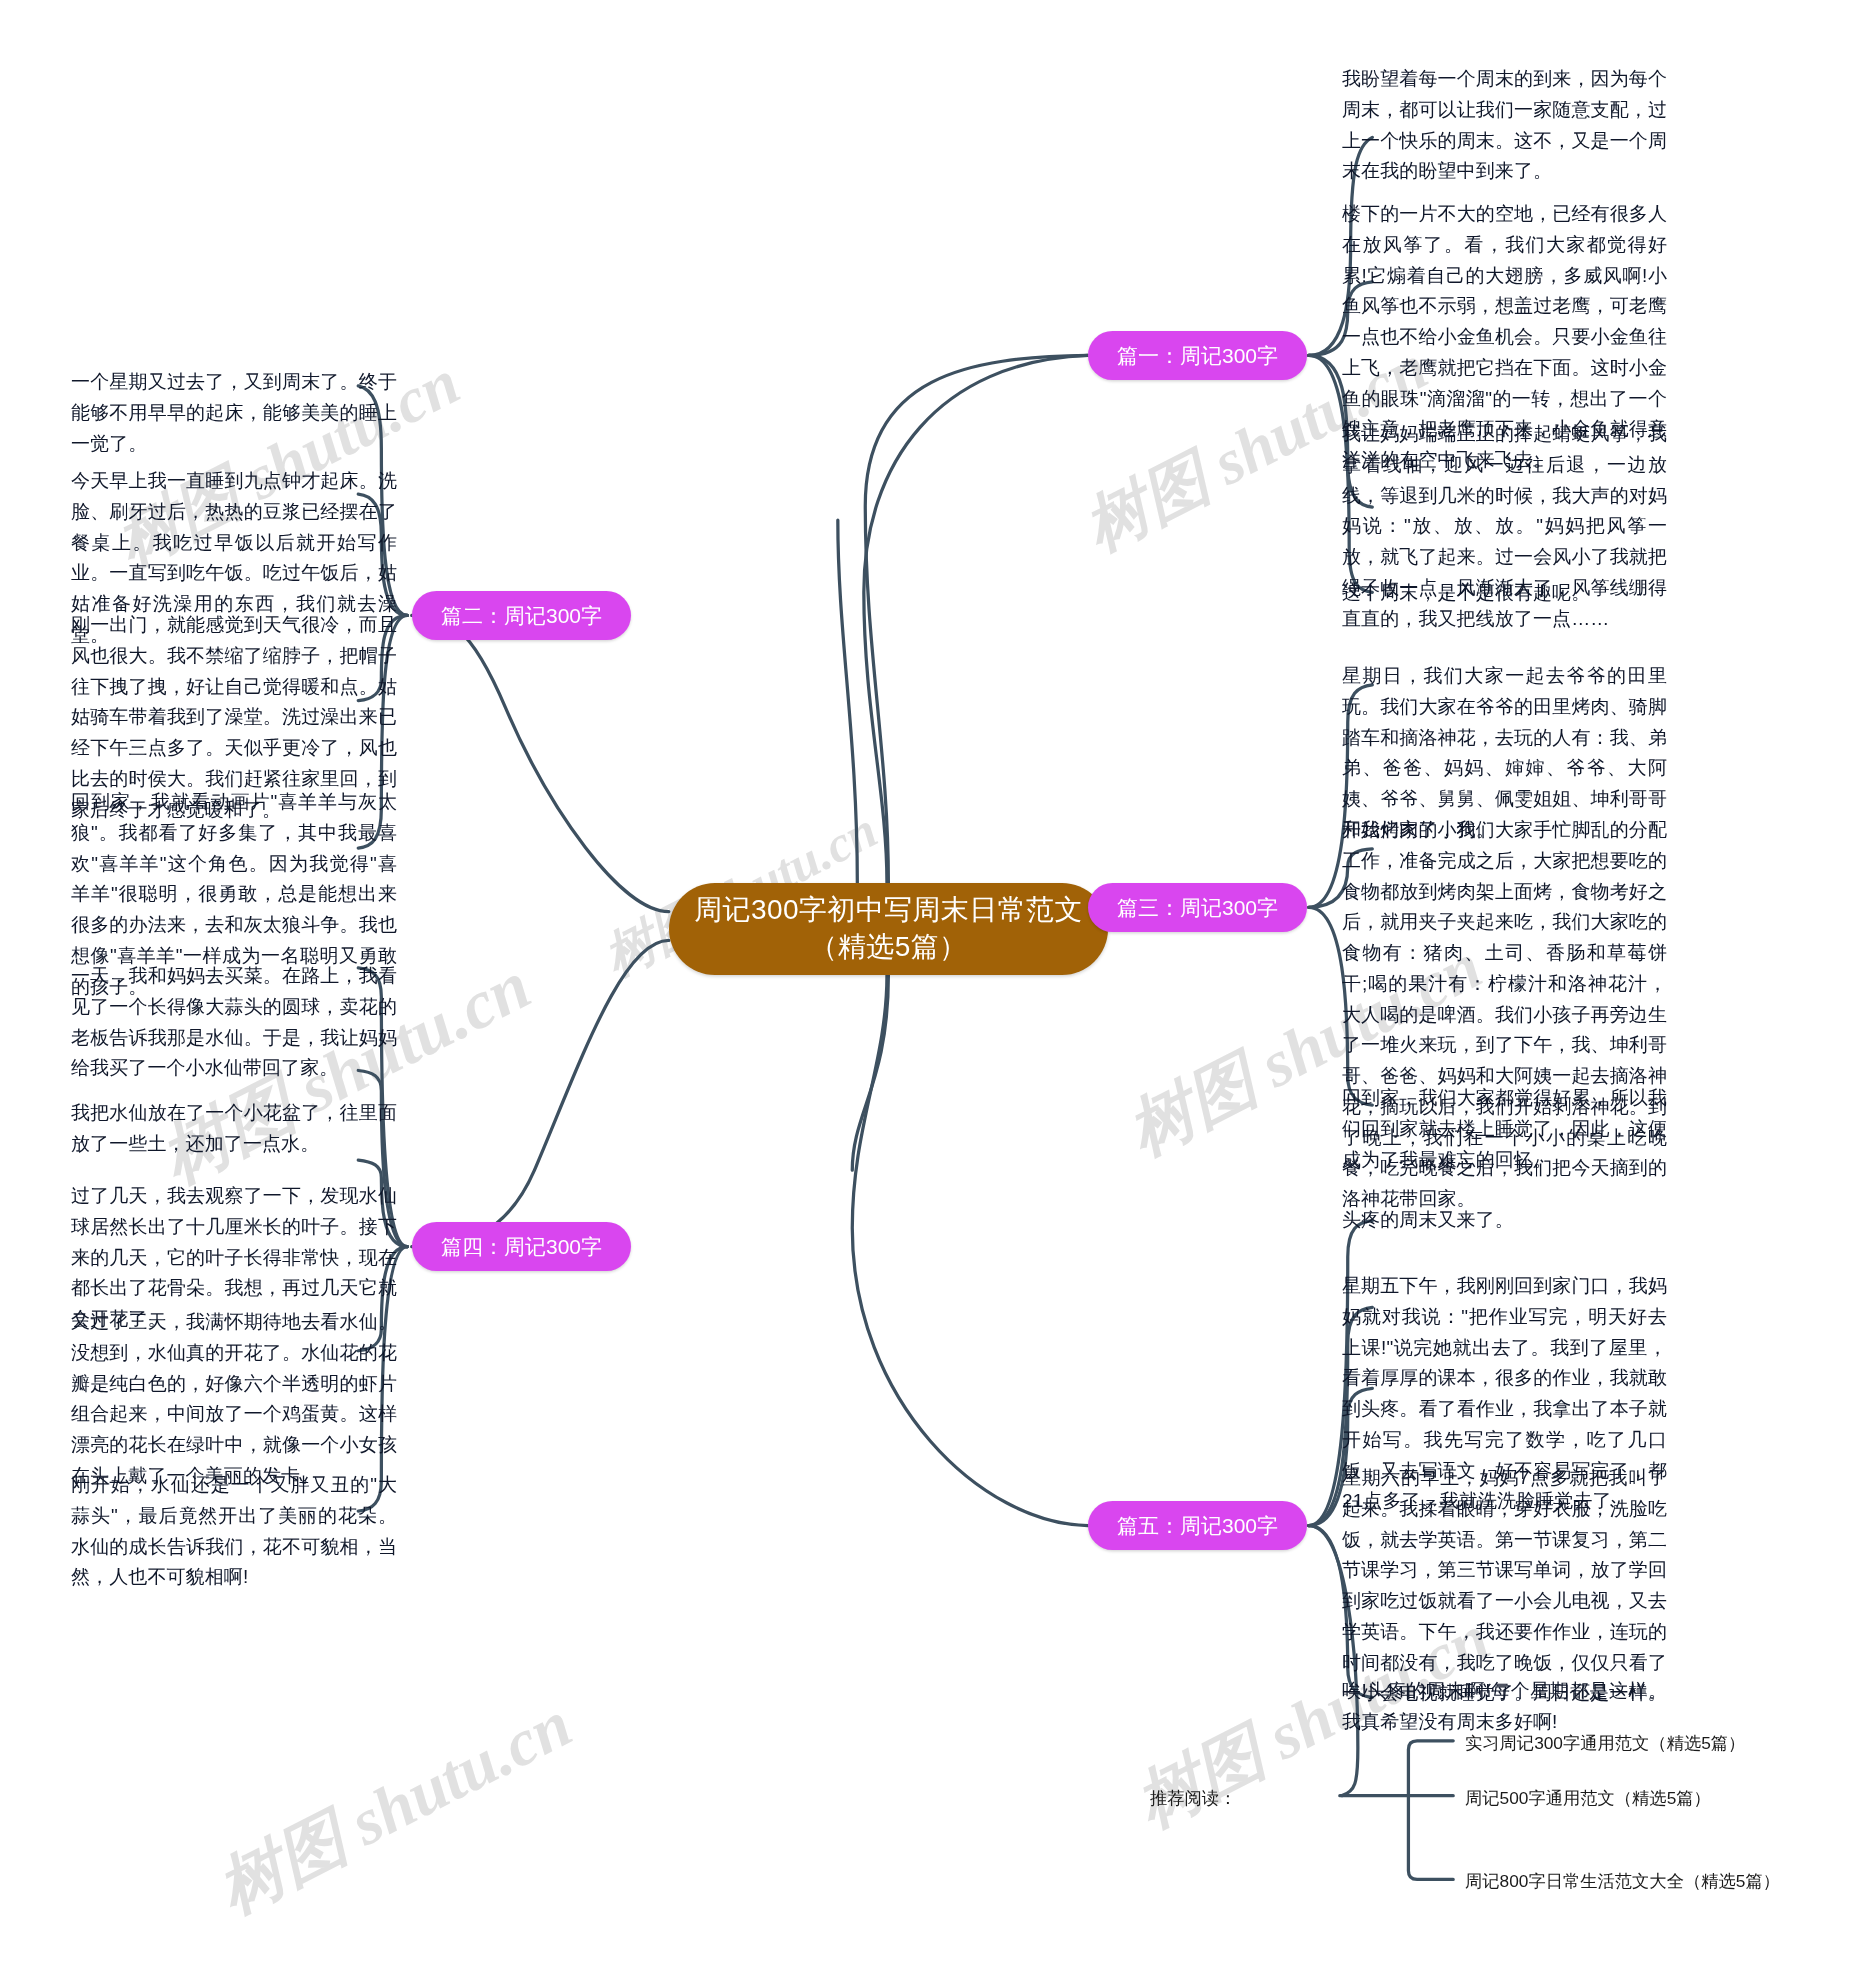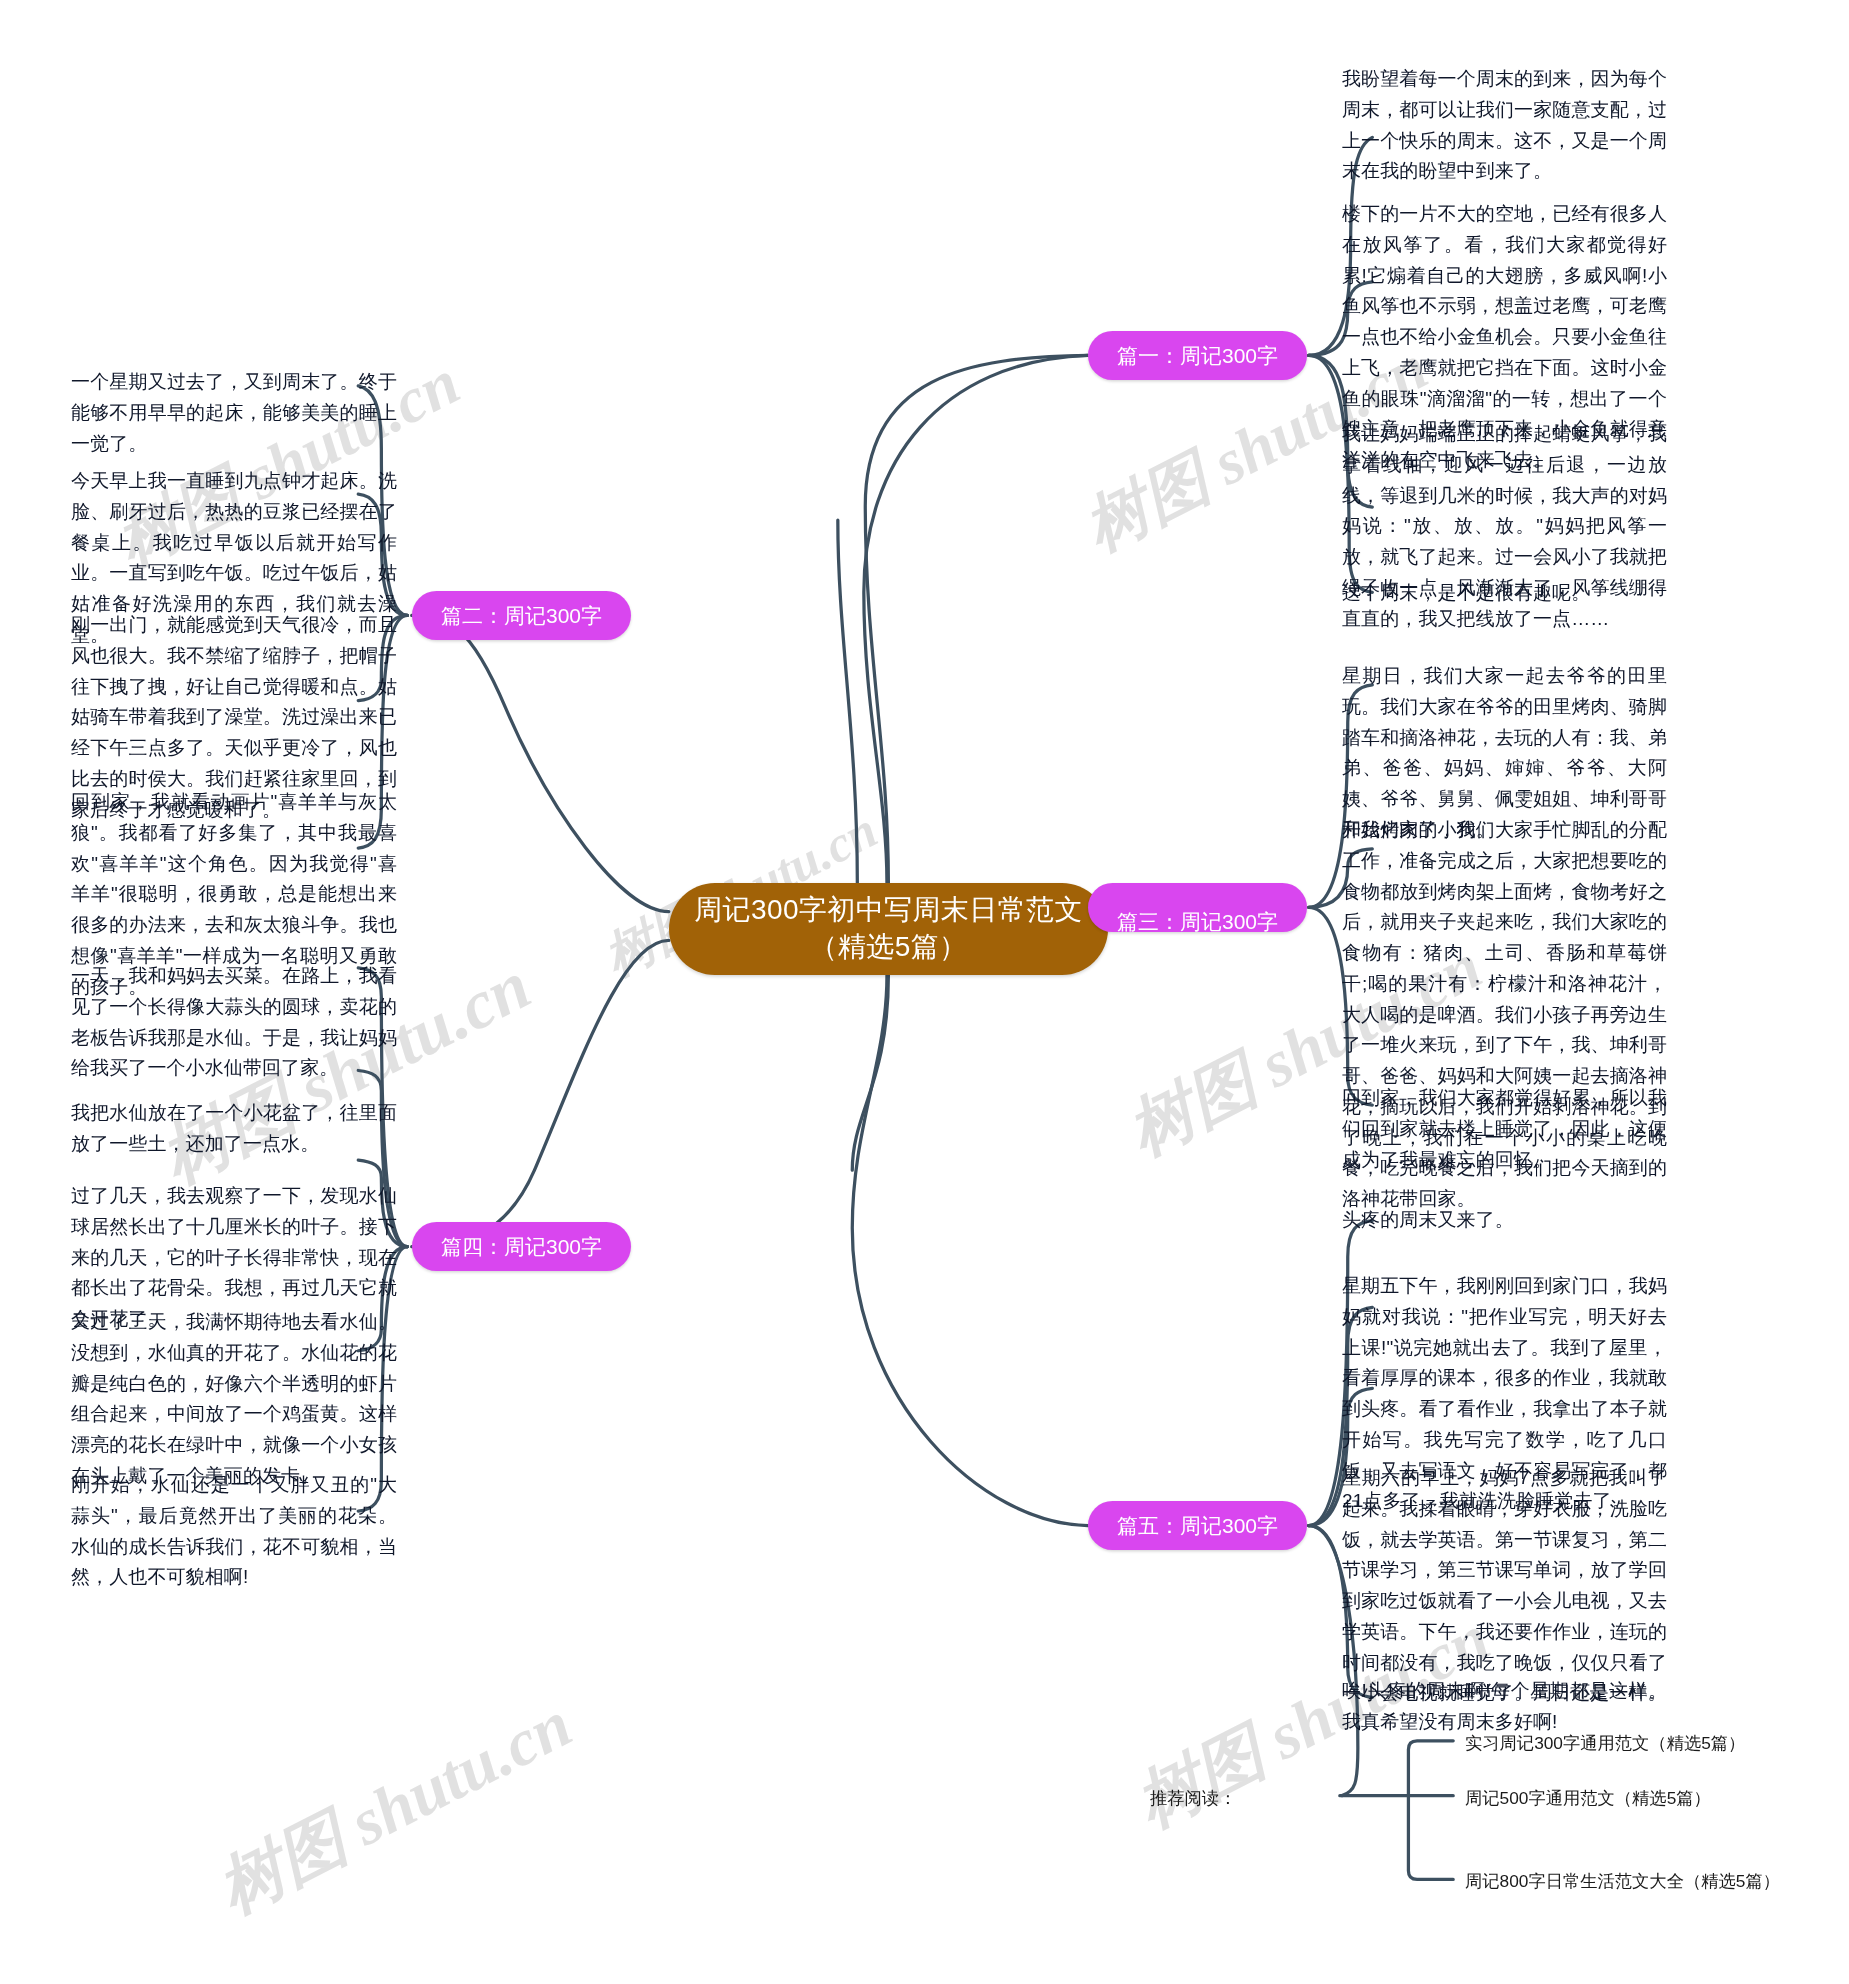--- a/index.html
+++ b/index.html
@@ -163,21 +163,21 @@
   <div class="root-node">
     <span>周记300字初中写周末日常范文（精选5篇）</span>
   </div>
 
   <div class="pill" style="left:1088px;top:331px;">
     <span>篇一：周记300字</span>
   </div>
   <div class="pill" style="left:412px;top:591px;">
     <span>篇二：周记300字</span>
   </div>
-  <div class="pill" style="left:1088px;top:883px;align-items:flex-end;">
+  <div class="pill" style="left:1088px;top:883px;">
     <span>篇三：周记300字</span>
   </div>
   <div class="pill" style="left:412px;top:1222px;">
     <span>篇四：周记300字</span>
   </div>
   <div class="pill" style="left:1088px;top:1501px;justify-content:flex-end;">
     <span>篇五：周记300字</span>
   </div>
 
   <div class="para right" style="left:1342px;top:64px;">我盼望着每一个周末的到来，因为每个周末，都可以让我们一家随意支配，过上一个快乐的周末。这不，又是一个周末在我的盼望中到来了。</div>

